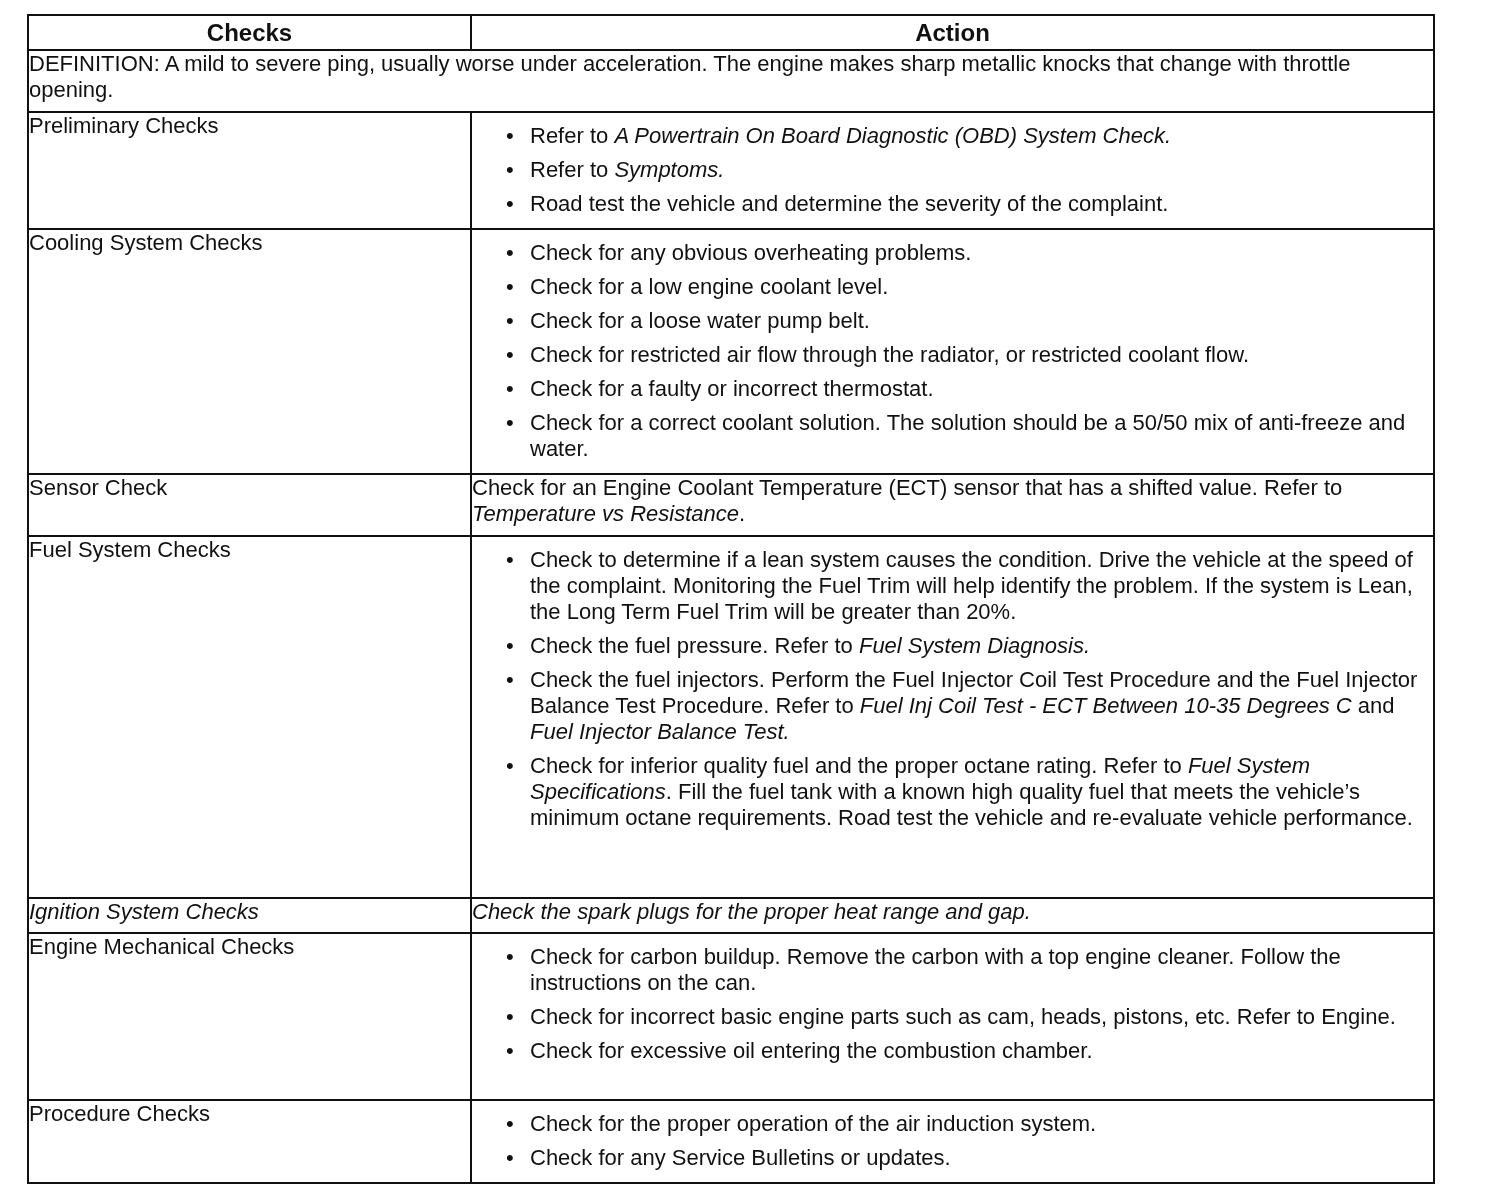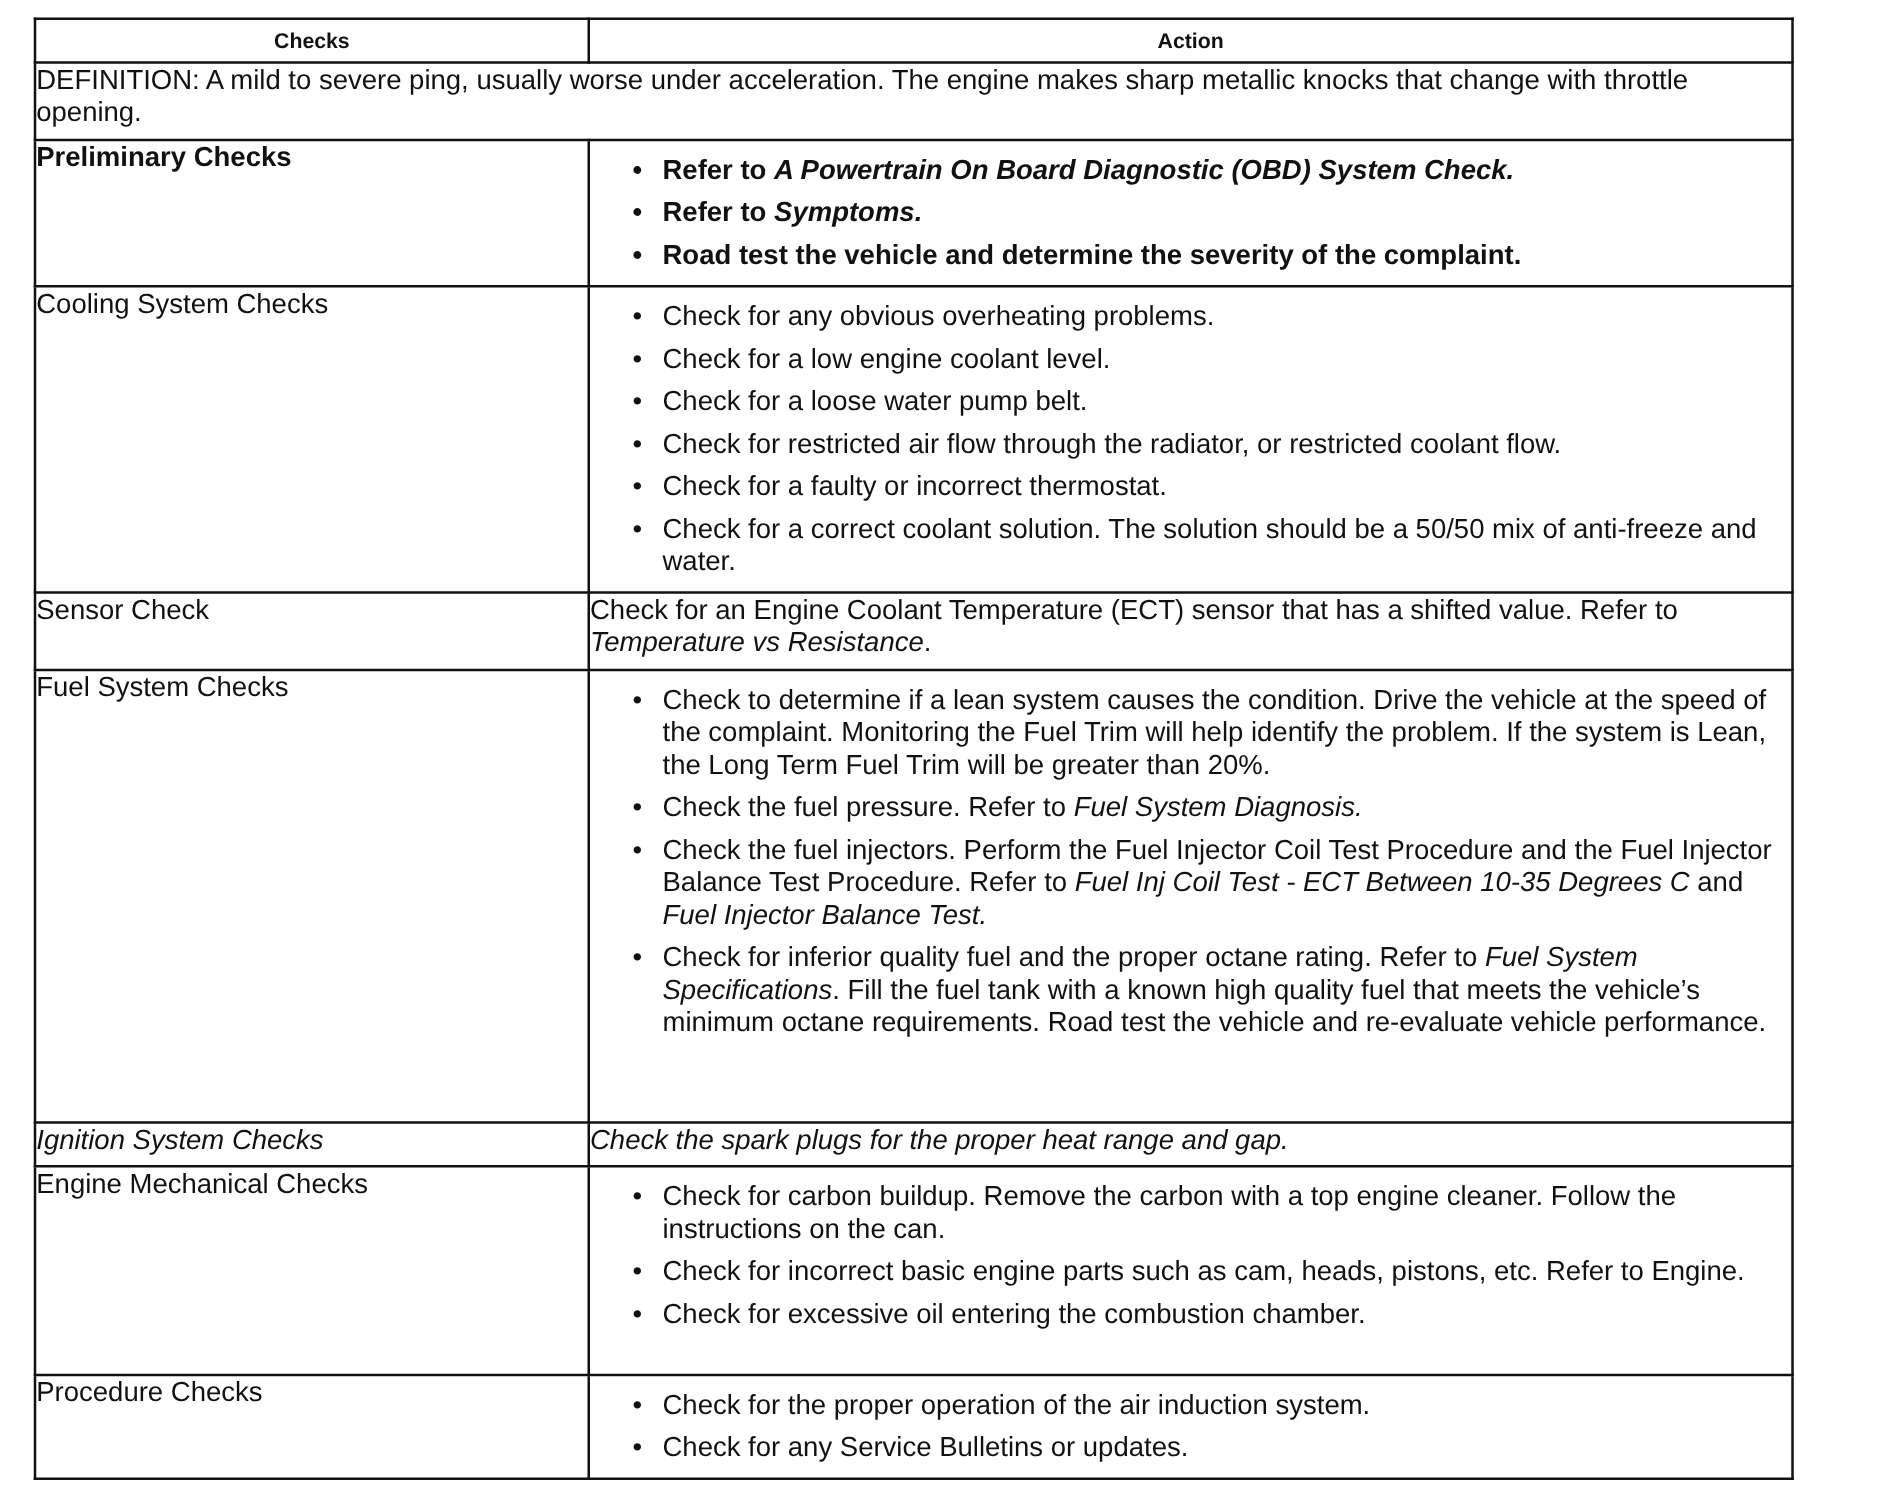--- a/index.html
+++ b/index.html
@@ -15,32 +15,32 @@
     font-size: 22px;
     line-height: 26px;
   }
   table.diag td, table.diag th {
     border: 2px solid #111;
     vertical-align: top;
     padding: 0;
   }
   col.c1 { width: 443px; }
   col.c2 { width: 963px; }
-  th { font-weight: bold; font-size: 17px; height: 33px; vertical-align: middle !important; }
+  th { font-weight: bold; font-size: 24px; height: 33px; vertical-align: middle !important; }
   .deftext { padding: 3px 14px 4px 17px; border-radius: 24px; }
   .lbl { padding: 5px 17px 0 17px; }
   .act-plain { padding: 3px 12px 3px 12px; }
   ul.bul { list-style: none; margin: 0; padding: 10px 8px 3px 34px; }
   ul.bul li { position: relative; padding-left: 24px; margin-bottom: 8px; }
   ul.bul li::before {
     content: "\2022"; position: absolute; left: 0; top: 0;
   }
   .it { font-style: italic; }
   tr.r-def td { height: 60px; }
-  tr.r-pre td { height: 111px; font-weight: bold; }
+  tr.r-pre td { height: 111px; }
   tr.r-cool td { height: 243px; }
   tr.r-sens td { height: 60px; border-radius: 30px; }
   tr.r-fuel td { height: 360px; }
   tr.r-ign td { height: 33px; font-style: italic; }
   tr.r-eng td { height: 165px; }
   tr.r-add td { height: 76px; }
 </style>
 </head>
 <body>
 

